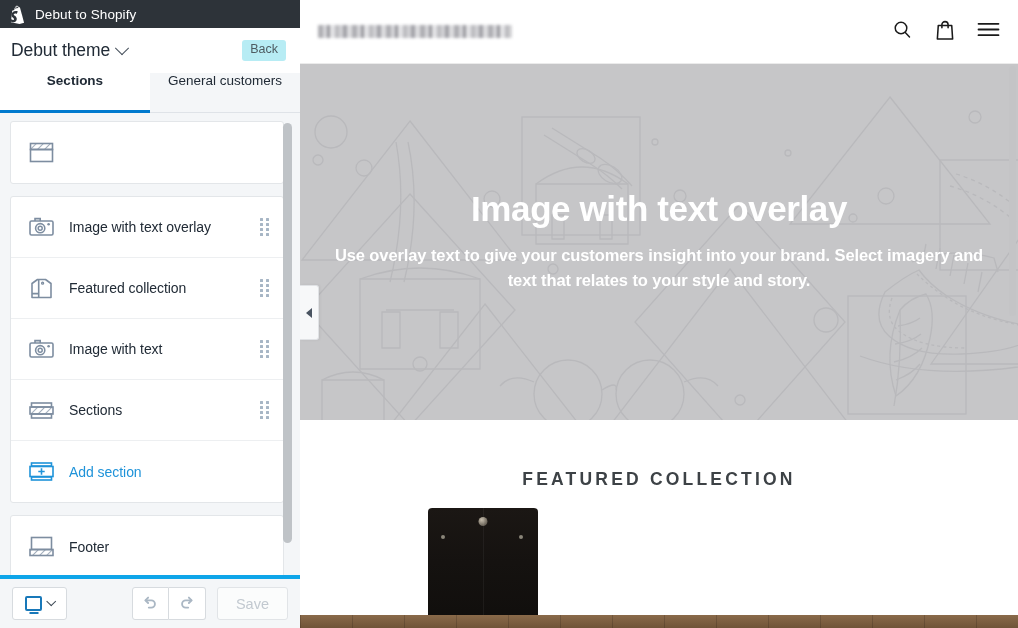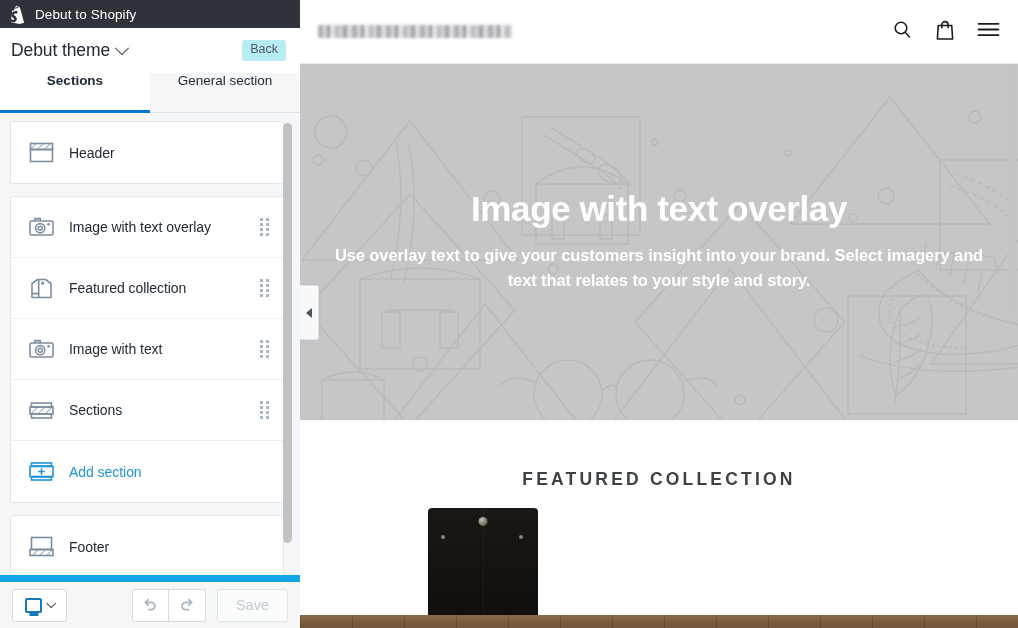--- a/index.html
+++ b/index.html
@@ -109,21 +109,21 @@
     background: #f4f6f8;
   }
   .sb-thumb {
     position: absolute; right: 4px; top: 6px; width: 9px; height: 420px;
     background: #bfc3c7; border-radius: 5px;
   }
 
   
   .toolbar {
     height: 53px; flex: 0 0 53px;
-    background: #f4f6f8; border-top: 7px solid #0ea5e9;
+    background: #f4f6f8; border-top: 4px solid #0ea5e9;
     display: flex; align-items: center; padding: 0 12px;
   }
   .btn {
     background: #fff; border: 1px solid #d7dbdf; border-radius: 3px;
     height: 33px; display: flex; align-items: center; justify-content: center;
     cursor: pointer;
   }
   .device-btn { width: 55px; gap: 5px; padding: 0 6px; }
   .monitor {
     width: 17px; height: 15px; border: 2.2px solid #1878b9; border-radius: 2px;
@@ -272,40 +272,39 @@
       </div>
       <div class="spacer"></div>
       <span class="live-badge">Back</span>
     </div>
 
     <div class="tabs">
       <div class="tab active">
         <span>Sections</span>
       </div>
       <div class="tab">
-        <span>General section</span>
+        <span>General customers</span>
       </div>
     </div>
 
     <div class="sec-scroll">
 
       <div class="card">
         <div class="srow">
           <span class="ico">
             <svg width="29" height="29" viewBox="0 0 29 29">
               <defs>
                 <pattern id="hatchA" width="5" height="5" patternTransform="rotate(45)" patternUnits="userSpaceOnUse">
                   <line x1="0" y1="0" x2="0" y2="5" stroke="#7d8da0" stroke-width="1.4"></line>
                 </pattern>
               </defs>
               <rect x="3.5" y="5.5" width="22" height="6" fill="url(#hatchA)" stroke="#7d8da0" stroke-width="1.6"></rect>
               <rect x="3.5" y="11.5" width="22" height="12" fill="none" stroke="#7d8da0" stroke-width="1.6"></rect>
             </svg>
           </span>
-          <span class="lbl">Header</span>
         </div>
       </div>
 
       <div class="card">
 
         <div class="srow">
           <span class="ico">
             <svg width="29" height="29" viewBox="0 0 29 29">
               <rect x="3" y="8" width="23" height="14" rx="1.5" fill="none" stroke="#7d8da0" stroke-width="1.6"></rect>
               <path d="M8 8V5.6h5.2V8" fill="none" stroke="#7d8da0" stroke-width="1.6"></path>

